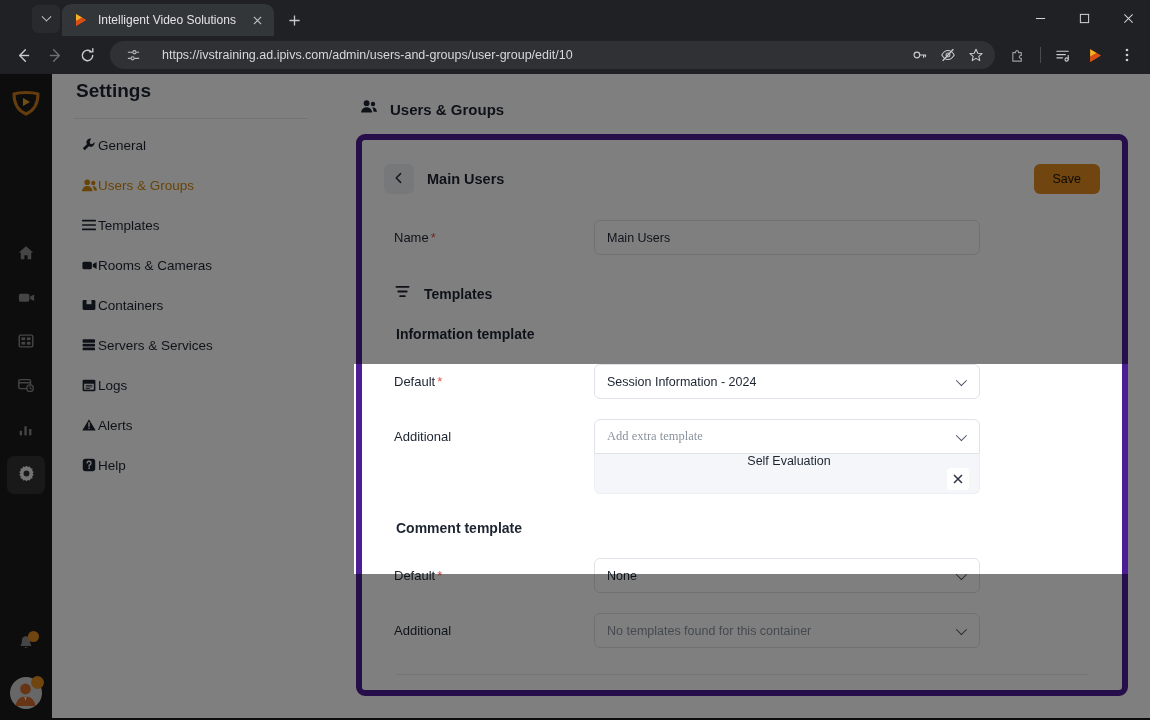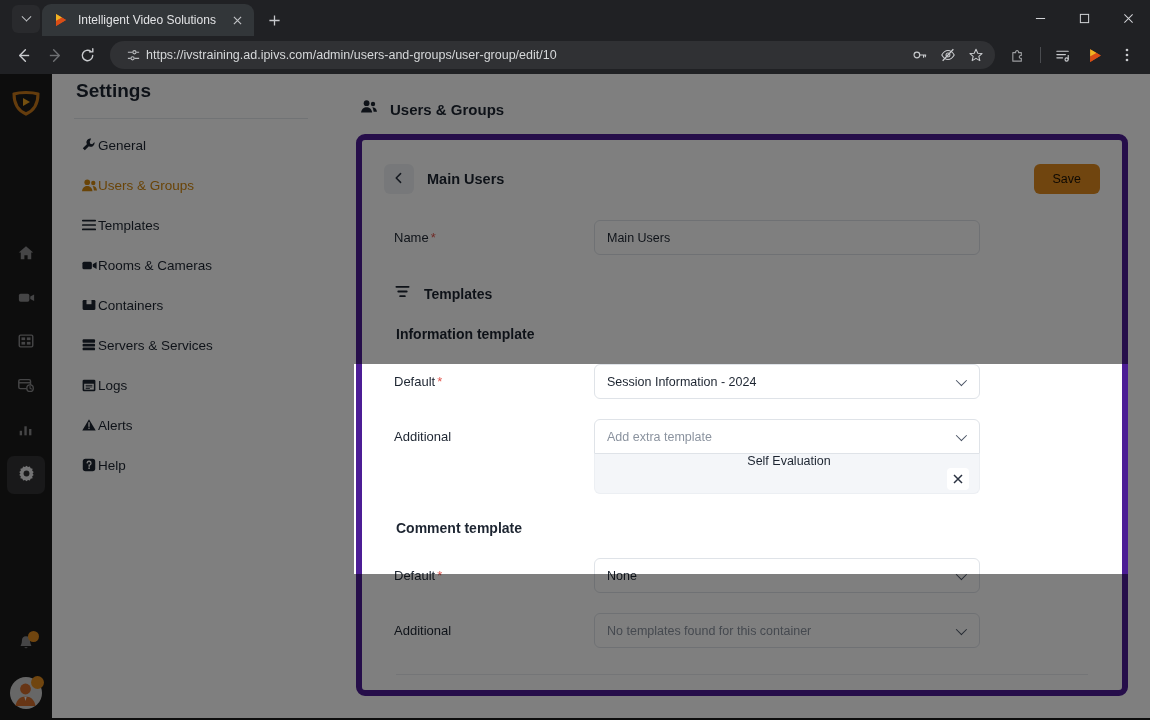--- a/index.html
+++ b/index.html
@@ -6,21 +6,21 @@
   html, body {
     width: 1150px; height: 720px;
     font-family: "Liberation Sans", sans-serif;
     background: #202124; overflow: hidden;
   }
   .window { position: relative; width: 1150px; height: 720px; background: #202124; }
 
   
   .tabstrip {
     height: 36px; background: #202124;
-    display: flex; align-items: flex-end; padding-left: 8px; position: relative;
+    display: flex; align-items: flex-end; padding-left: 8px; position: relative; margin-left: 20px;
   }
   .tabsearch {
     width: 28px; height: 28px; margin: 0 2px 3px 4px; border-radius: 6px;
     background: #292a2d; display: flex; align-items: center; justify-content: center;
   }
   .chev-dn { width: 7px; height: 7px; border-right: 1.5px solid #c5c7ca; border-bottom: 1.5px solid #c5c7ca;
              transform: rotate(45deg) translate(-2px,-2px); }
   .tab {
     height: 32px; min-width: 212px; background: #323639; border-radius: 9px 9px 0 0;
     display: flex; align-items: center; padding: 0 8px 0 11px; gap: 9px; position: relative;
@@ -36,21 +36,21 @@
             display:flex; align-items:center; justify-content:center; color:#c7c9cc; font-size:17px; }
   .wincontrols { position: absolute; right: 0; top: 0; height: 36px; display: flex; }
   .wc { width: 44px; height: 36px; display:flex; align-items:center; justify-content:center; color:#d2d4d7; }
 
   .toolbar { height: 38px; background: #202124; display:flex; align-items:center; padding: 0 8px; gap: 2px; }
   .tb-btn { width: 30px; height: 30px; border-radius: 50%; display:flex; align-items:center;
             justify-content:center; color:#c9cbce; flex: 0 0 30px; }
   .tb-btn.dim { color: #6e7073; }
   .omnibox {
     flex: 1 1 auto; height: 28px; background: #303134; border-radius: 14px;
-    display: flex; align-items: center; padding: 0 6px 0 10px; margin: 0 6px; gap: 0; min-width: 0;
+    display: flex; align-items: center; padding: 0 6px 0 10px; margin: 0 6px; gap: 16px; min-width: 0;
   }
   .omni-url { font-size: 12.5px; color: #d6d8da; white-space: nowrap; overflow: hidden;
               text-overflow: ellipsis; flex: 1 1 auto; }
   .omni-actions { display: flex; align-items: center; gap: 2px; flex: 0 0 auto; }
   .omni-ic { width: 26px; height: 26px; display:flex; align-items:center; justify-content:center; color:#c9cbce; }
   .tb-sep { width: 1px; height: 16px; background: #4a4c50; margin: 0 5px; }
 
   
   .viewport { position: relative; width: 1150px; height: 646px; background: #fff; overflow: hidden; }
 
@@ -507,21 +507,21 @@
             <span>Default</span><span class="req">*</span>
           </span>
           <div class="field select">
             <span>Session Information - 2024</span>
             <span class="chev-s"></span>
           </div>
         </div>
 
         <div class="formrow" style="margin-top:20px;">
           <span class="formlabel">Additional</span>
-          <div class="field select" style="border-radius:6px 6px 0 0;">
+          <div class="field select" style="border-radius:6px 6px 0 0;font-family:Liberation Serif, serif;">
             <span class="ph">Add extra template</span>
             <span class="chev-s"></span>
           </div>
         </div>
 
         <div class="chiprow">
           <span>Self Evaluation</span>
           <span class="chip-x">
             <svg width="10" height="10" viewBox="0 0 10 10">
                 <path d="M1 1 L9 9 M9 1 L1 9" stroke="#2a3241" stroke-width="1.5"></path>

